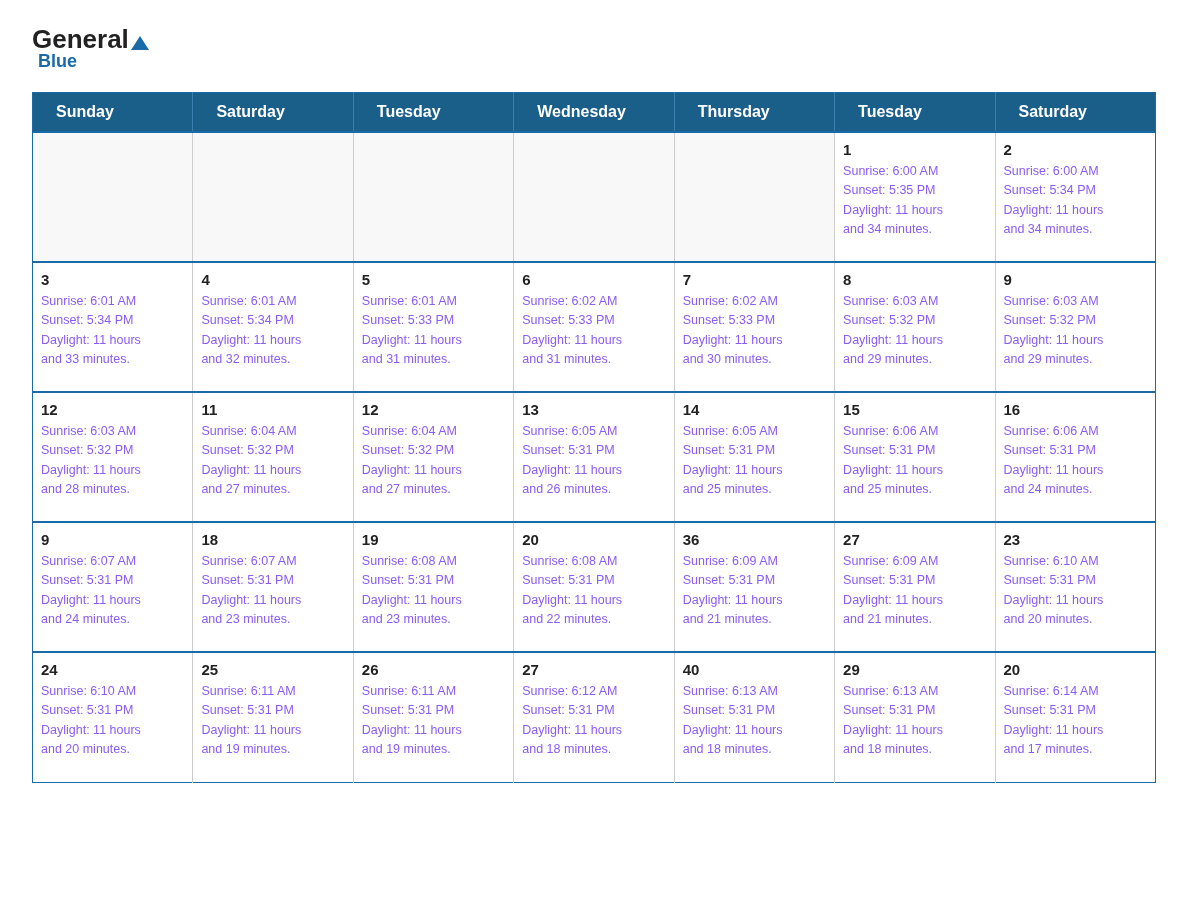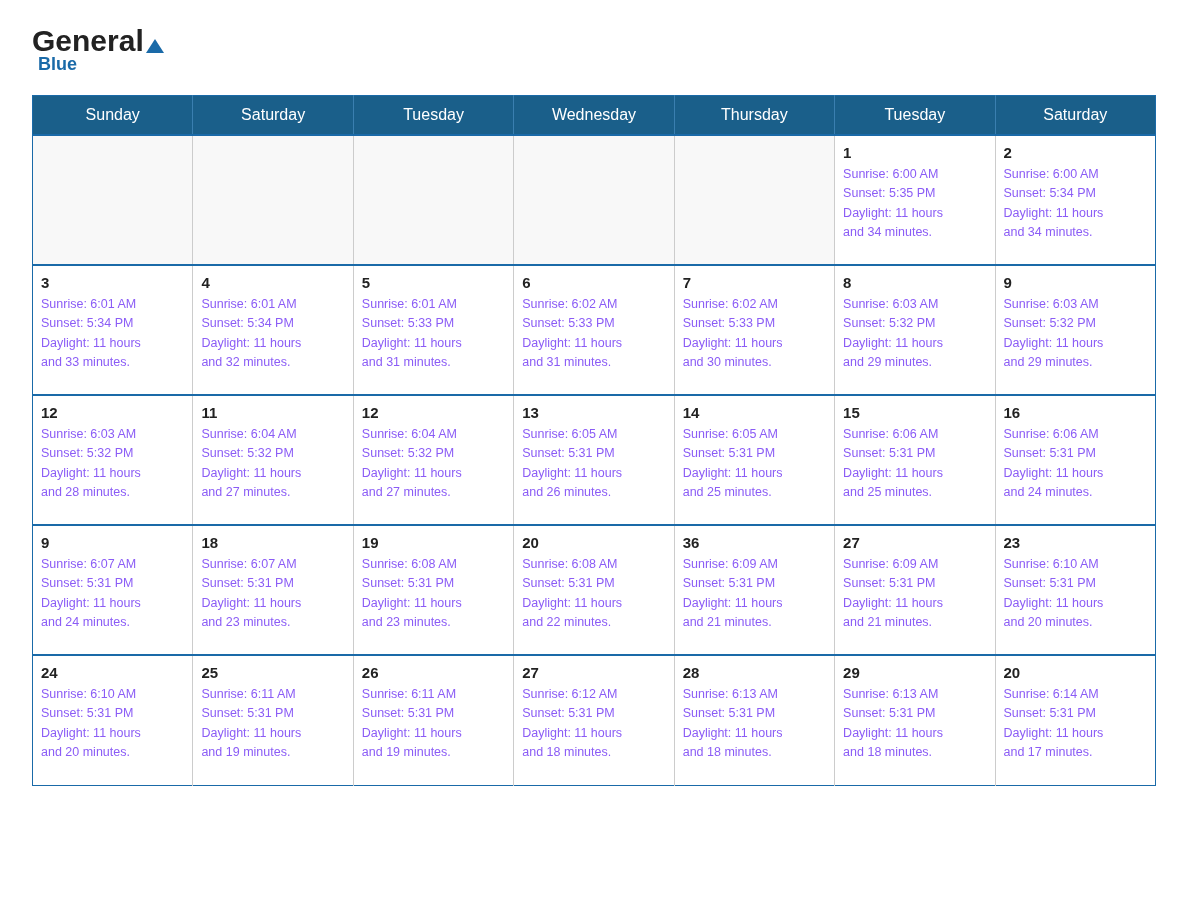--- a/index.html
+++ b/index.html
@@ -36,23 +36,23 @@
     }
     .calendar-table {
       width: 100%;
       border-collapse: collapse;
       border: 1.5px solid #1a6aa8;
     }
     .calendar-table thead tr th {
       background: #1a5f8a;
       color: #fff;
       font-size: 16px;
-      font-weight: normal;
+      font-weight: bold;
       padding: 10px 23px;
-      text-align: center;
+      text-align: left;
       border-right: 1px solid #3a7fb0;
     }
     .calendar-table thead tr th:last-child {
       border-right: none;
     }
     .calendar-table tbody tr {
       border-top: 2px solid #1a6aa8;
     }
     .calendar-table tbody tr td {
       vertical-align: top;
@@ -82,21 +82,21 @@
     .empty-cell {
       background: #f8f8f8;
     }
   </style>
 </head>
 <body>
 
 <div class="header">
   <div class="logo">
     <div>
-      <span style="font-size:30px;font-weight:bold;color:#222;font-family:Arial,sans-serif;">General</span><span style="display:inline-block;width:0;height:0;border-left:9px solid transparent;border-right:9px solid transparent;border-bottom:14px solid #1a6aa8;margin-left:2px;vertical-align:middle;margin-bottom:2px;"></span>
+      <span style="font-size:26px;font-weight:bold;color:#222;font-family:Arial,sans-serif;">General</span><span style="display:inline-block;width:0;height:0;border-left:9px solid transparent;border-right:9px solid transparent;border-bottom:14px solid #1a6aa8;margin-left:2px;vertical-align:middle;margin-bottom:2px;"></span>
     </div>
     <div style="font-size:18px;font-weight:bold;color:#1a6aa8;margin-top:-4px;margin-left:6px;">Blue</div>
   </div>
   <div class="title-block">
     <div class="cal-title"></div>
     <div class="cal-subtitle"></div>
   </div>
 </div>
 
 <table class="calendar-table">
@@ -228,21 +228,21 @@
         </td>
         <td>
           <span class="day-num">26</span>
           <div class="day-info">Sunrise: 6:11 AM<br>Sunset: 5:31 PM<br>Daylight: 11 hours<br>and 19 minutes.</div>
         </td>
         <td>
           <span class="day-num">27</span>
           <div class="day-info">Sunrise: 6:12 AM<br>Sunset: 5:31 PM<br>Daylight: 11 hours<br>and 18 minutes.</div>
         </td>
         <td>
-          <span class="day-num">28</span>
+          <span class="day-num">40</span>
           <div class="day-info">Sunrise: 6:13 AM<br>Sunset: 5:31 PM<br>Daylight: 11 hours<br>and 18 minutes.</div>
         </td>
         <td>
           <span class="day-num">29</span>
           <div class="day-info">Sunrise: 6:13 AM<br>Sunset: 5:31 PM<br>Daylight: 11 hours<br>and 18 minutes.</div>
         </td>
         <td>
           <span class="day-num">20</span>
           <div class="day-info">Sunrise: 6:14 AM<br>Sunset: 5:31 PM<br>Daylight: 11 hours<br>and 17 minutes.</div>
         </td>

